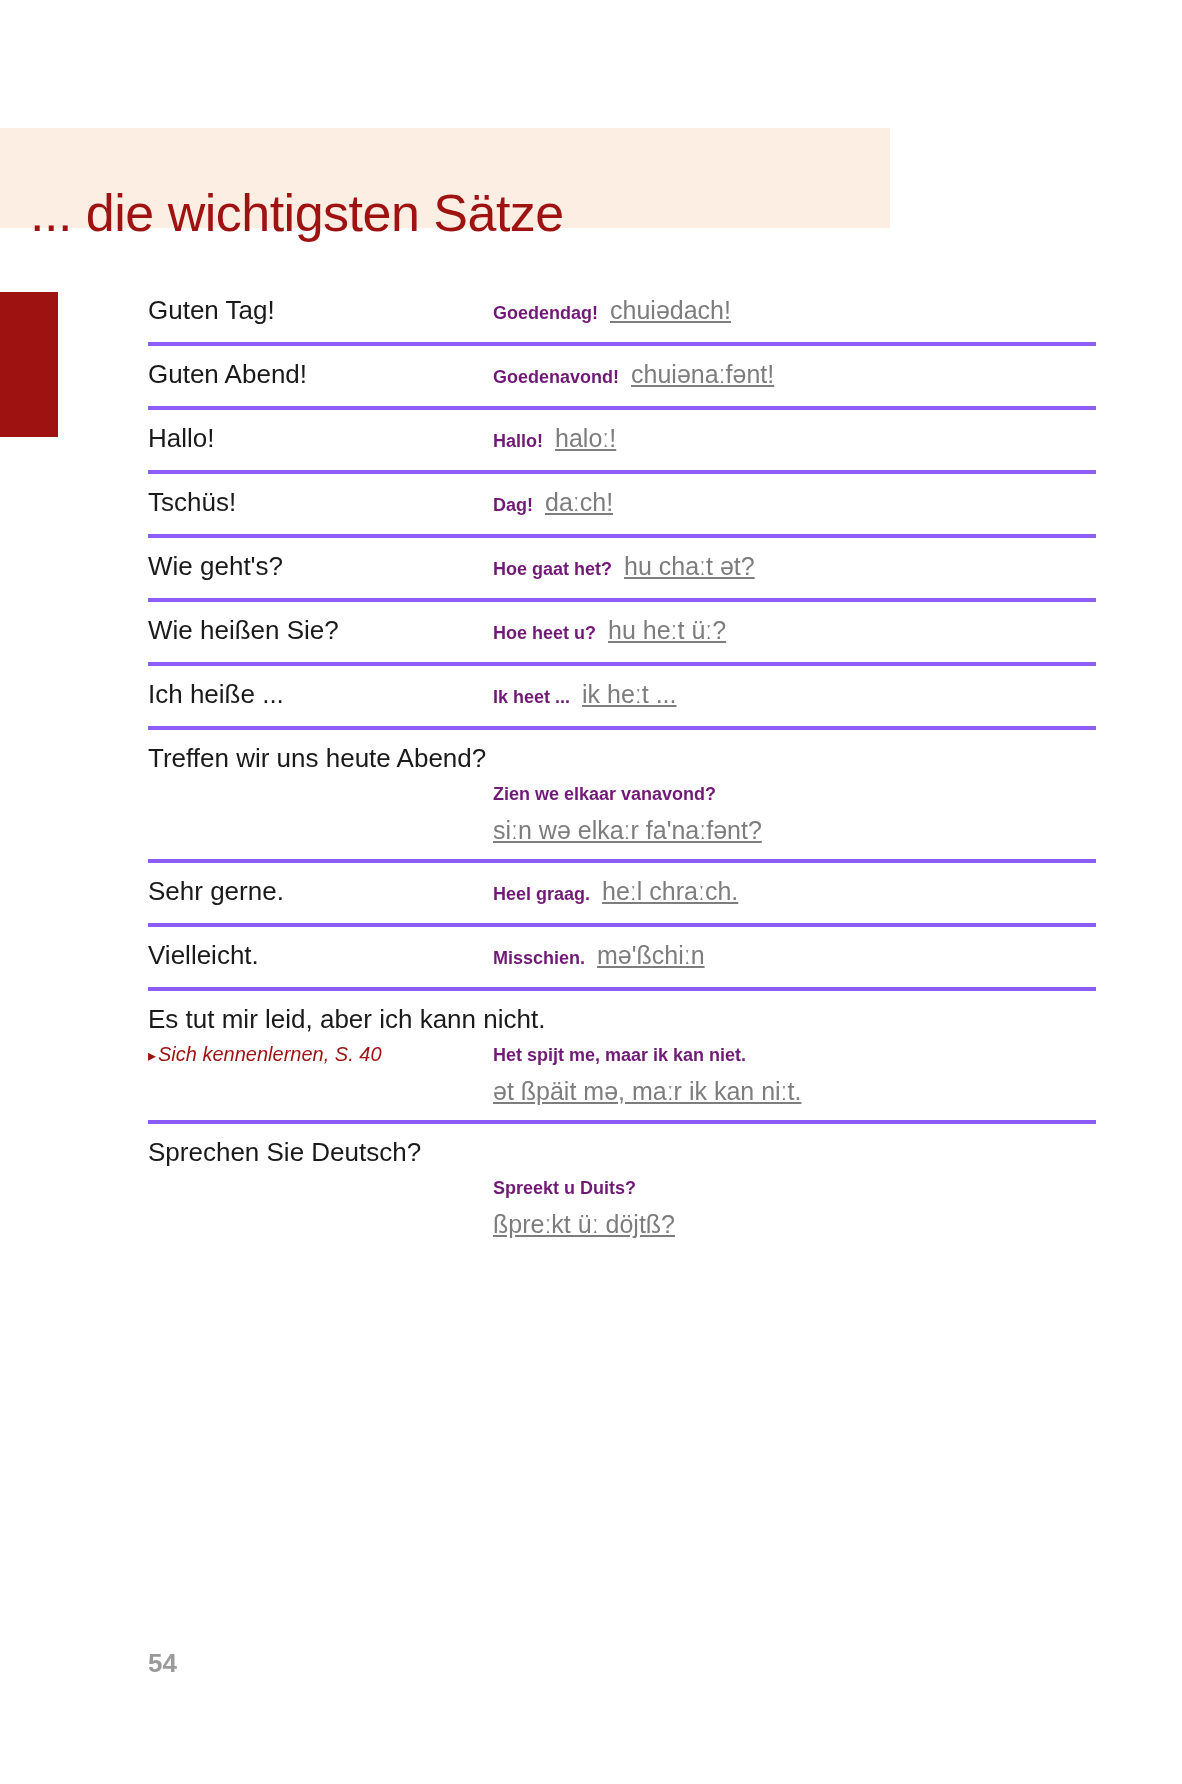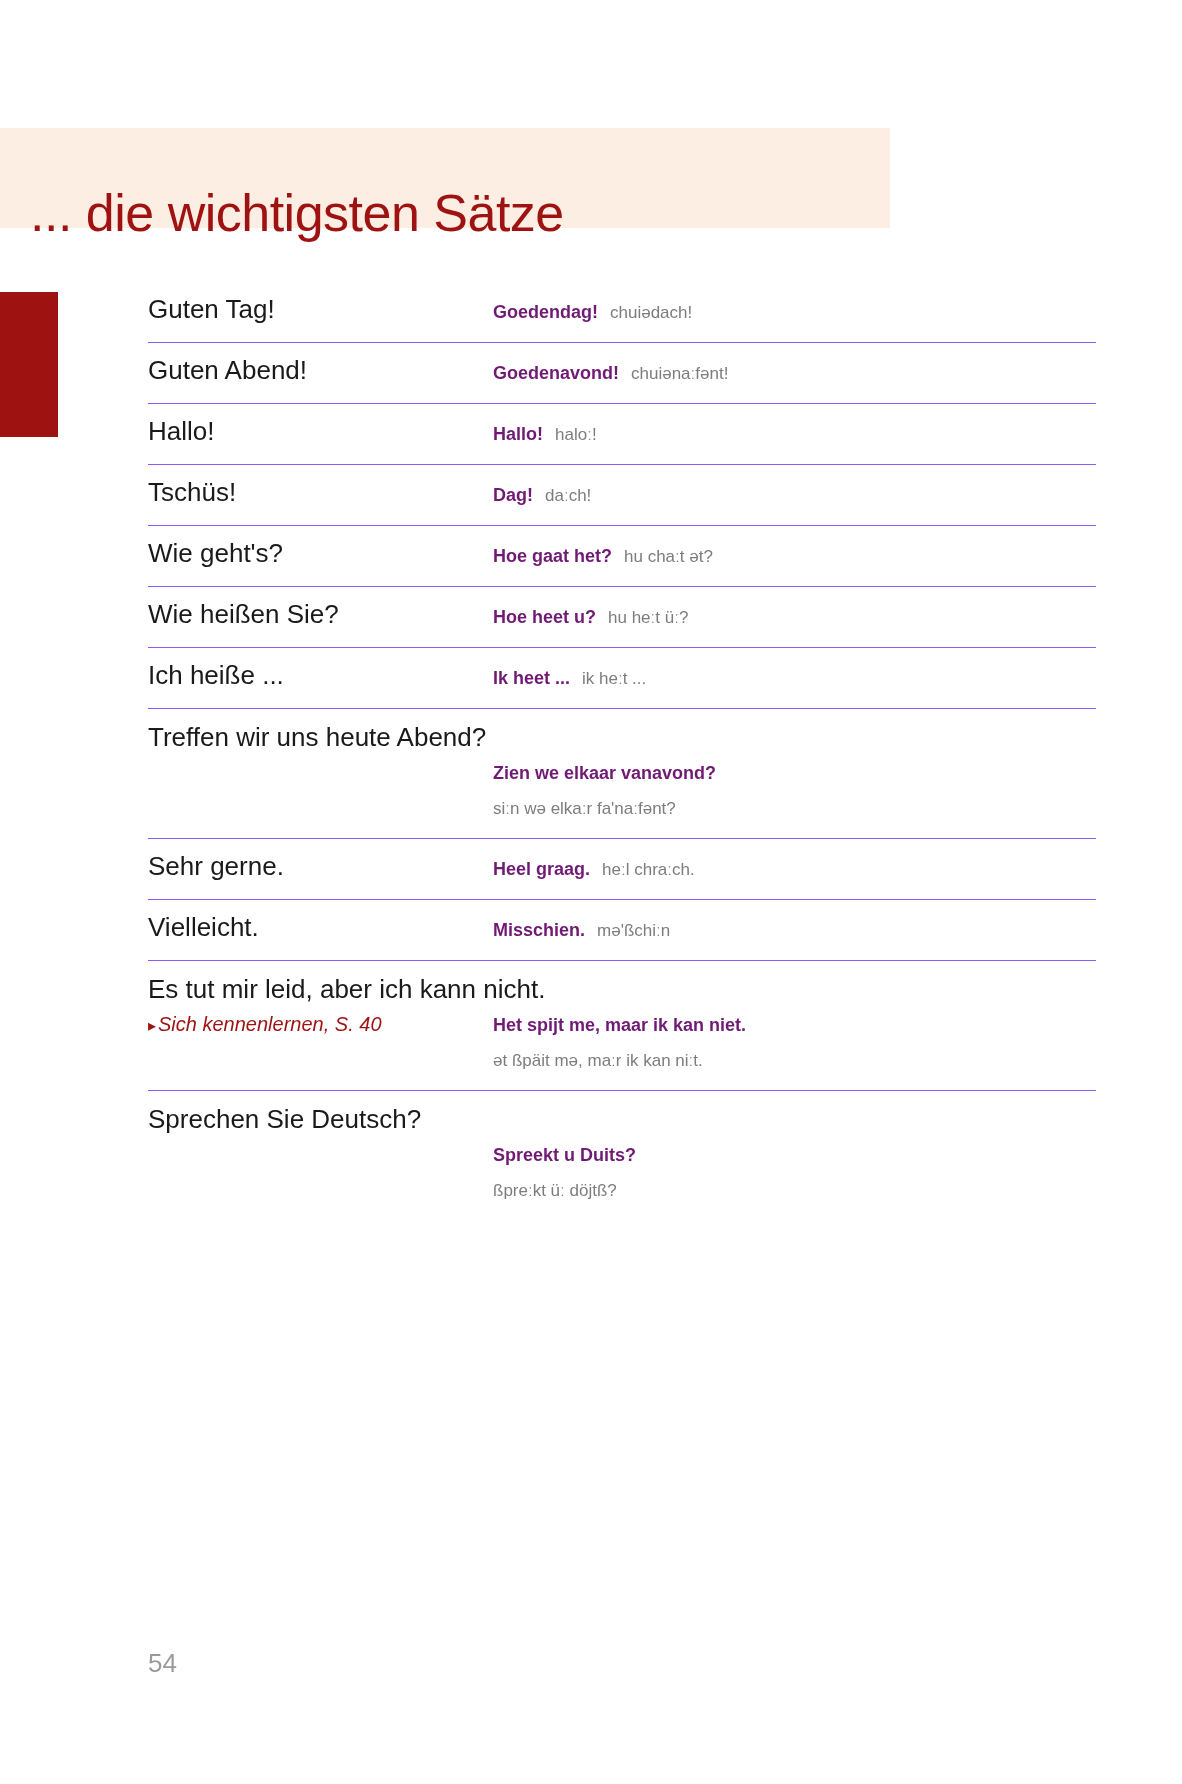--- a/index.html
+++ b/index.html
@@ -48,21 +48,21 @@
   }
 
   
   #phrase-table {
     position: absolute;
     left: 148px;
     top: 282px;
     width: 948px;
   }
   .row {
-    border-bottom: 1px solid #8b5cf6;
+    border-bottom: 4px solid #8b5cf6;
     padding: 10px 0 11px 0;
     position: relative;
   }
   .row.no-rule {
     border-bottom: none;
   }
   .row-inline {
     display: flex;
     align-items: baseline;
   }
@@ -77,24 +77,25 @@
     flex: 1 1 auto;
     line-height: 34px;
   }
   .nl {
     font-size: 18px;
     font-weight: bold;
     color: #701a75;
     line-height: 36px;
   }
   .ipa {
-    font-size: 17px;
+    font-size: 25px;
     color: #7d7d7d;
     line-height: 36px;
     margin-left: 12px;
+    text-decoration: underline;
   }
   .ipa.block {
     margin-left: 0;
     display: block;
   }
   .de-full {
     font-size: 26px;
     color: #1a1a1a;
     line-height: 36px;
     display: block;
@@ -119,20 +120,21 @@
     margin-left: 345px;
   }
 
   
   #page-number {
     position: absolute;
     left: 148px;
     top: 1648px;
     font-size: 26px;
     color: #9a9a9a;
+    font-weight: bold;
   }
 </style>
 </head>
 <body>
 
 <div id="header-banner"></div>
 <h1 id="page-title">... die wichtigsten Sätze</h1>
 <div id="side-tab"></div>
 
 <div id="phrase-table">

